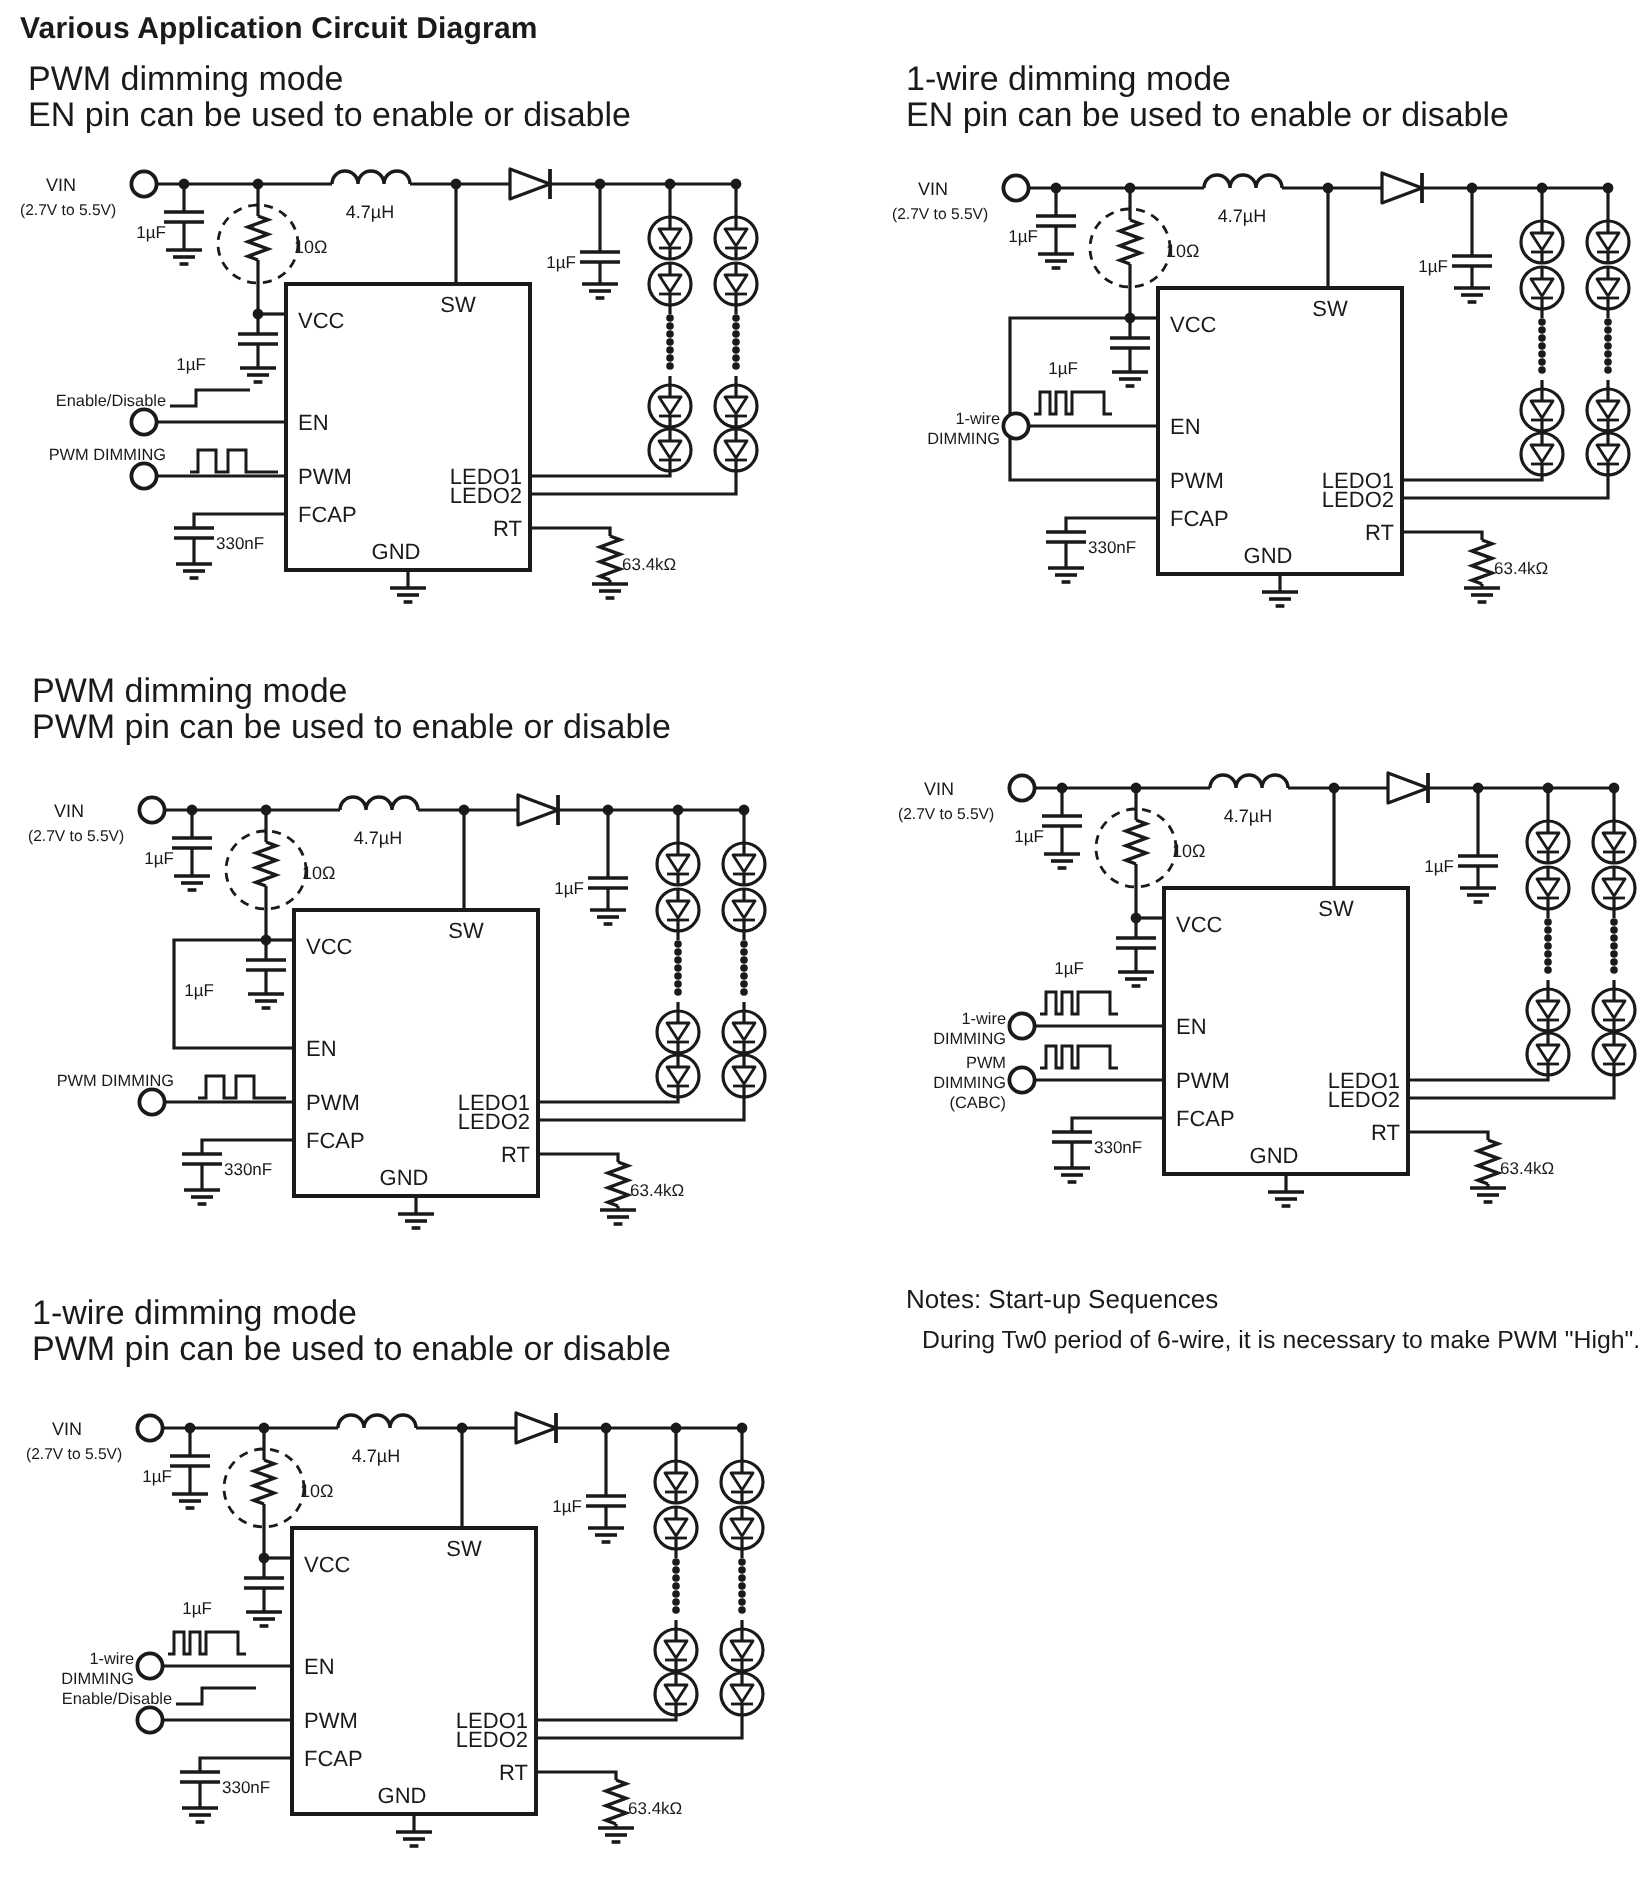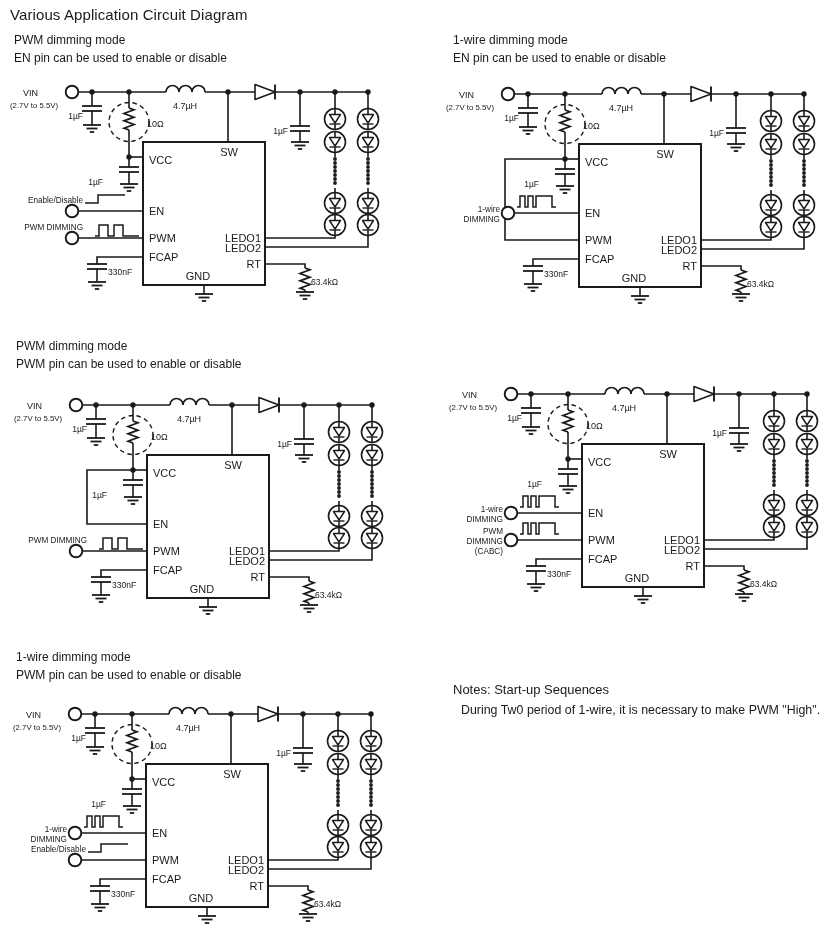--- a/index.html
+++ b/index.html
@@ -2,27 +2,27 @@
 <html><head>
 <meta charset="utf-8">
 <style>
   html,body{margin:0;padding:0;background:#fff;}
   .page{
     position:relative;width:825px;height:939px;background:#ffffff;
     font-family:"Liberation Sans", sans-serif;color:#1a1a1a;overflow:hidden;
   }
   .title{
     position:absolute;left:10px;top:6px;margin:0;
-    font-size:15px;font-weight:normal;letter-spacing:0.1px;
+    font-size:15px;font-weight:bold;letter-spacing:0.1px;
   }
   .circuit{position:absolute;inset:0;pointer-events:none;}
-  .chead{position:absolute;font-size:12px;line-height:18px;}
+  .chead{position:absolute;font-size:17px;line-height:18px;}
   .schematic{position:absolute;}
   svg{font-family:"Liberation Sans", sans-serif;}
-  .notes{position:absolute;left:453px;top:680px;}
+  .notes{position:absolute;left:453px;top:640px;}
   .notes-title{font-size:13px;line-height:20px;}
   .notes-body{font-size:12.4px;line-height:20px;padding-left:8px;}
 </style>
 </head>
 <body>
 
 <div class="page">
 
   <h1 class="title">Various Application Circuit Diagram</h1>
 
@@ -796,16 +796,16 @@
         <path d="M76,123 h3 v-11 h5 v11 h3 v-11 h5 v11 h3 v-11 h16 v11 h4" fill="none" stroke="#1a1a1a" stroke-width="1.5"></path>
         <circle cx="67" cy="156" r="6.3" fill="#fff" stroke="#1a1a1a" stroke-width="1.9"></circle>
         <line x1="73.3" y1="156" x2="138" y2="156" stroke="#1a1a1a" stroke-width="1.6"></line>
         <text x="78" y="148" font-size="8.2" text-anchor="end" fill="#1a1a1a">Enable/Disable</text>
         <path d="M80,148 h13 v-8 h27" fill="none" stroke="#1a1a1a" stroke-width="1.5"></path>
       </svg>
   </section>
 
   <aside class="notes">
     <div class="notes-title">Notes: Start-up Sequences</div>
-    <div class="notes-body">During Tw0 period of 1-wire, it is necessary to make PWM "High".</div>
+    <div class="notes-body">During Tw0 period of 6-wire, it is necessary to make PWM "High".</div>
   </aside>
 
 </div>
 
 </body></html>

